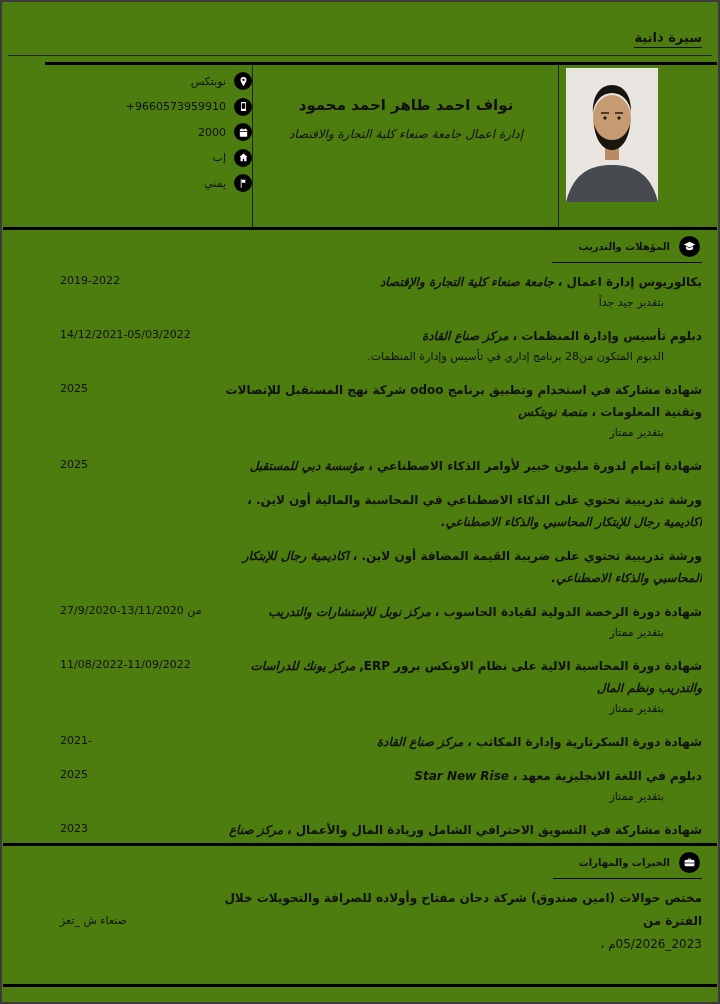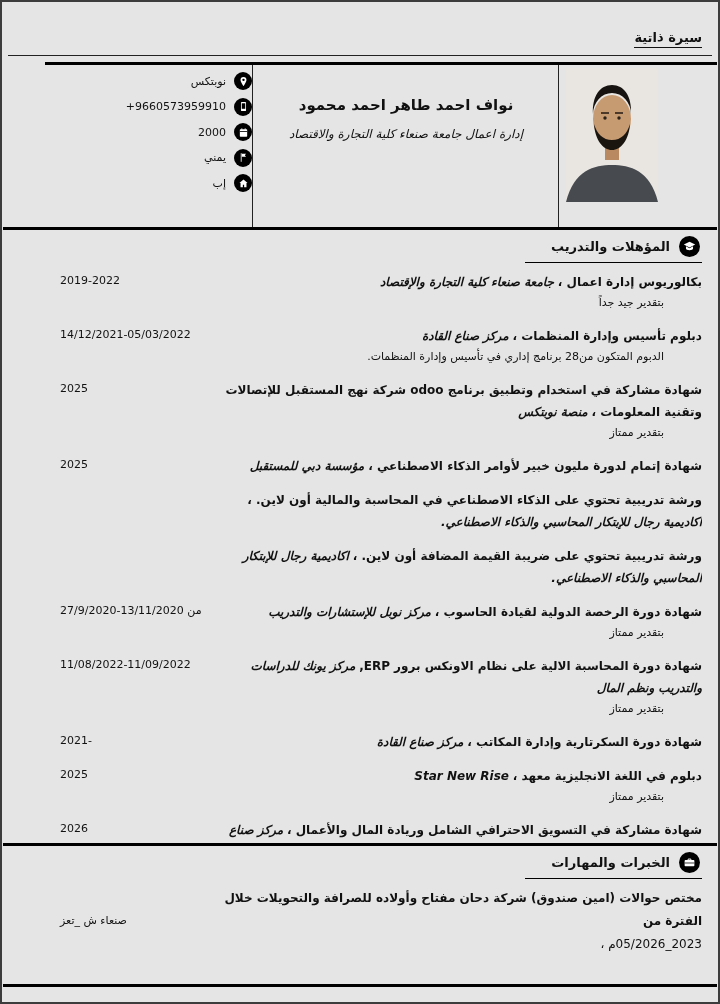--- a/index.html
+++ b/index.html
@@ -1,18 +1,18 @@
 <!DOCTYPE html>
 <html lang="ar" dir="rtl"><head>
 <meta charset="utf-8">
 <style>
   * { margin:0; padding:0; box-sizing:border-box; }
   html,body { background:#fff; }
   body { width:720px; height:1004px; font-family:"DejaVu Sans", sans-serif; color:#111; }
-  .page { position:relative; width:720px; height:1004px; border:2px solid #3c3c3c; background:#e5e5e5; direction:rtl; overflow:hidden; }
+  .page { position:relative; width:720px; height:1004px; border:2px solid #3c3c3c; background:#4d7c0f; direction:rtl; overflow:hidden; }
 
   
   .cv-title { position:absolute; top:28px; right:16px; font-size:13px; font-weight:bold; border-bottom:1.5px solid #111; padding-bottom:2px; }
   .rule-thin-top { position:absolute; top:53px; left:6px; right:6px; height:1px; background:#222; }
 
   
   .hdr-rule-top { position:absolute; top:60px; left:43px; right:1px; height:3px; background:#000; }
   .hdr-rule-bottom { position:absolute; top:225px; left:1px; right:1px; height:3px; background:#000; }
   .vline1 { position:absolute; top:63px; left:250px; width:1px; height:162px; background:#222; }
   .vline2 { position:absolute; top:63px; left:556px; width:1px; height:162px; background:#222; }
@@ -29,21 +29,21 @@
 
   .photo { position:absolute; top:66px; left:564px; width:92px; height:134px; }
   .photo svg { width:100%; height:100%; display:block; }
 
   
   .sec1 { position:absolute; top:234px; right:16px; left:16px; height:606px; overflow:hidden; }
   .sec2 { position:absolute; top:850px; right:16px; left:16px; }
   .sec-header { display:flex; align-items:center; gap:9px; width:fit-content; border-bottom:1.5px solid #000; padding:0 2px 5px 26px; margin-bottom:8px; }
   .sec-icon { width:21px; height:21px; min-width:21px; background:#000; border-radius:50%; display:flex; align-items:center; justify-content:center; }
   .sec-icon svg { width:13px; height:13px; display:block; }
-  .sec-heading { font-size:13px; font-weight:bold; }
+  .sec-heading { font-size:10px; font-weight:bold; }
 
   .entry { position:relative; margin-bottom:12px; }
   .entry.gap { margin-top:9px; }
   .date { position:absolute; left:42px; top:3px; font-size:11px; text-align:left; white-space:nowrap; }
   .body { margin-left:188px; }
   .line { font-size:12px; line-height:22px; }
   .t { font-weight:bold; }
   .o { font-weight:bold; font-style:italic; }
   .note { font-size:11px; line-height:20px; padding-left:2px; padding-right:38px; }
   .note:empty { display:none; }
@@ -93,33 +93,33 @@
       <span class="cicon">
         <svg viewBox="0 0 24 24">
             <rect x="4" y="5" width="16" height="16" rx="1.5" fill="#fff"></rect>
             <rect x="4" y="9" width="16" height="1.8" fill="#000"></rect>
             <rect x="7.5" y="2.8" width="1.8" height="3.6" fill="#fff"></rect>
             <rect x="14.7" y="2.8" width="1.8" height="3.6" fill="#fff"></rect>
           </svg>
       </span>
     </div>
     <div class="contact-row">
+      <span class="contact-value" dir="auto">إب</span>
+      <span class="cicon">
+        <svg viewBox="0 0 24 24">
+            <path fill="#fff" d="M12 3.2 3.2 11h2.3v9.2h5.1v-5.6h2.8v5.6h5.1V11h2.3z"></path>
+          </svg>
+      </span>
+    </div>
+    <div class="contact-row">
       <span class="contact-value" dir="auto">يمني</span>
       <span class="cicon">
         <svg viewBox="0 0 24 24">
             <path d="M7 2.6v18.8" stroke="#fff" stroke-width="1.8"></path>
             <path fill="#fff" d="M8.2 4h9.3l-2.6 3.1 2.6 3.1H8.2z"></path>
-          </svg>
-      </span>
-    </div>
-    <div class="contact-row">
-      <span class="contact-value" dir="auto">إب</span>
-      <span class="cicon">
-        <svg viewBox="0 0 24 24">
-            <path fill="#fff" d="M12 3.2 3.2 11h2.3v9.2h5.1v-5.6h2.8v5.6h5.1V11h2.3z"></path>
           </svg>
       </span>
     </div>
   </div>
 
   <div class="name-block">
     <div class="name">نواف احمد طاهر احمد محمود</div>
     <div class="subtitle">إدارة اعمال جامعة صنعاء كلية التجارة والاقتصاد</div>
   </div>
 
@@ -218,21 +218,21 @@
 
     <div class="entry gap">
       <span class="date" dir="auto">2025</span>
       <div class="body">
           <div class="line"><span class="t">دبلوم في اللغة الانجليزية معهد ،</span> <span class="o">Star New Rise</span></div>
       <div class="note">بتقدير ممتاز</div>
         </div>
     </div>
 
     <div class="entry">
-      <span class="date" dir="auto">2026</span>
+      <span class="date" dir="auto">2023</span>
       <div class="body">
           <div class="line"><span class="t">شهادة مشاركة في التسويق الاحترافي الشامل وريادة المال والأعمال ،</span> <span class="o">مركز صناع القادة</span></div>
       </div>
     </div>
   </div>
 
   <div class="rule-mid"></div>
 
   <div class="sec2">
     <div class="sec-header">

